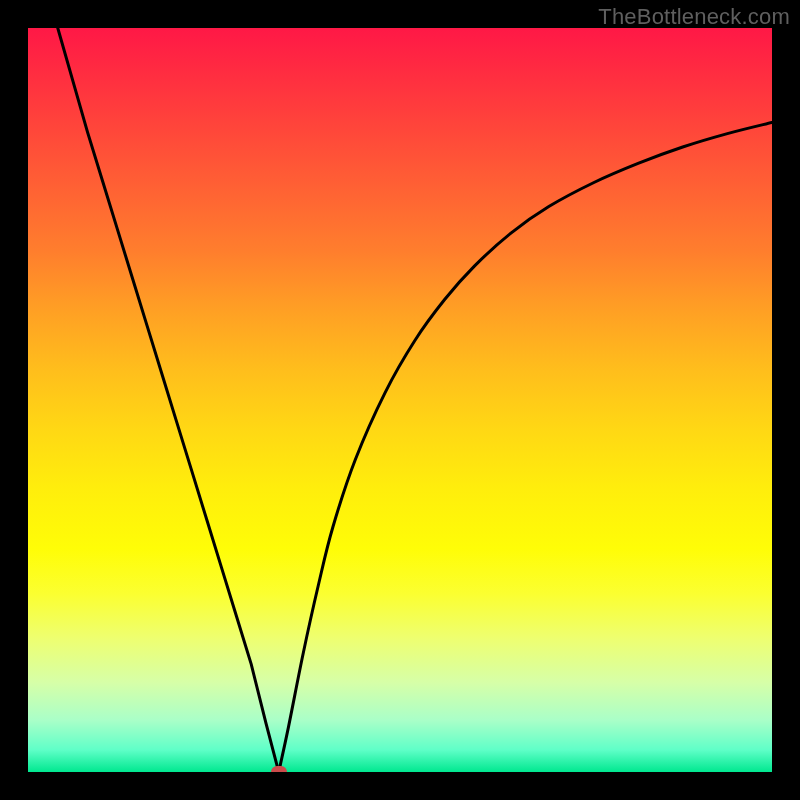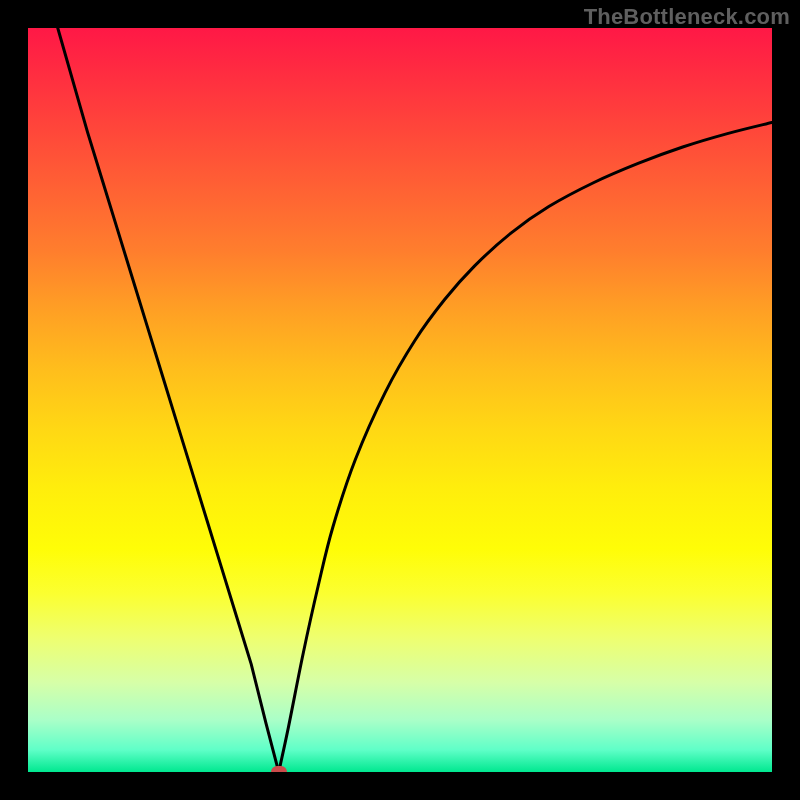--- a/index.html
+++ b/index.html
@@ -18,21 +18,21 @@
     background: #000;
   }
   .watermark {
     position: absolute;
     top: 4px;
     right: 10px;
     color: #5f5f5f;
     font-size: 22px;
     letter-spacing: 0.2px;
     z-index: 50;
-    font-weight: 700;
+    font-weight: 400;
   }
   .plot-area {
     position: absolute;
     left: 28px;
     top: 28px;
     width: 744px;
     height: 744px;
     background: linear-gradient(to bottom,
       #ff1846 0%,
       #ff3a3d 10%,

